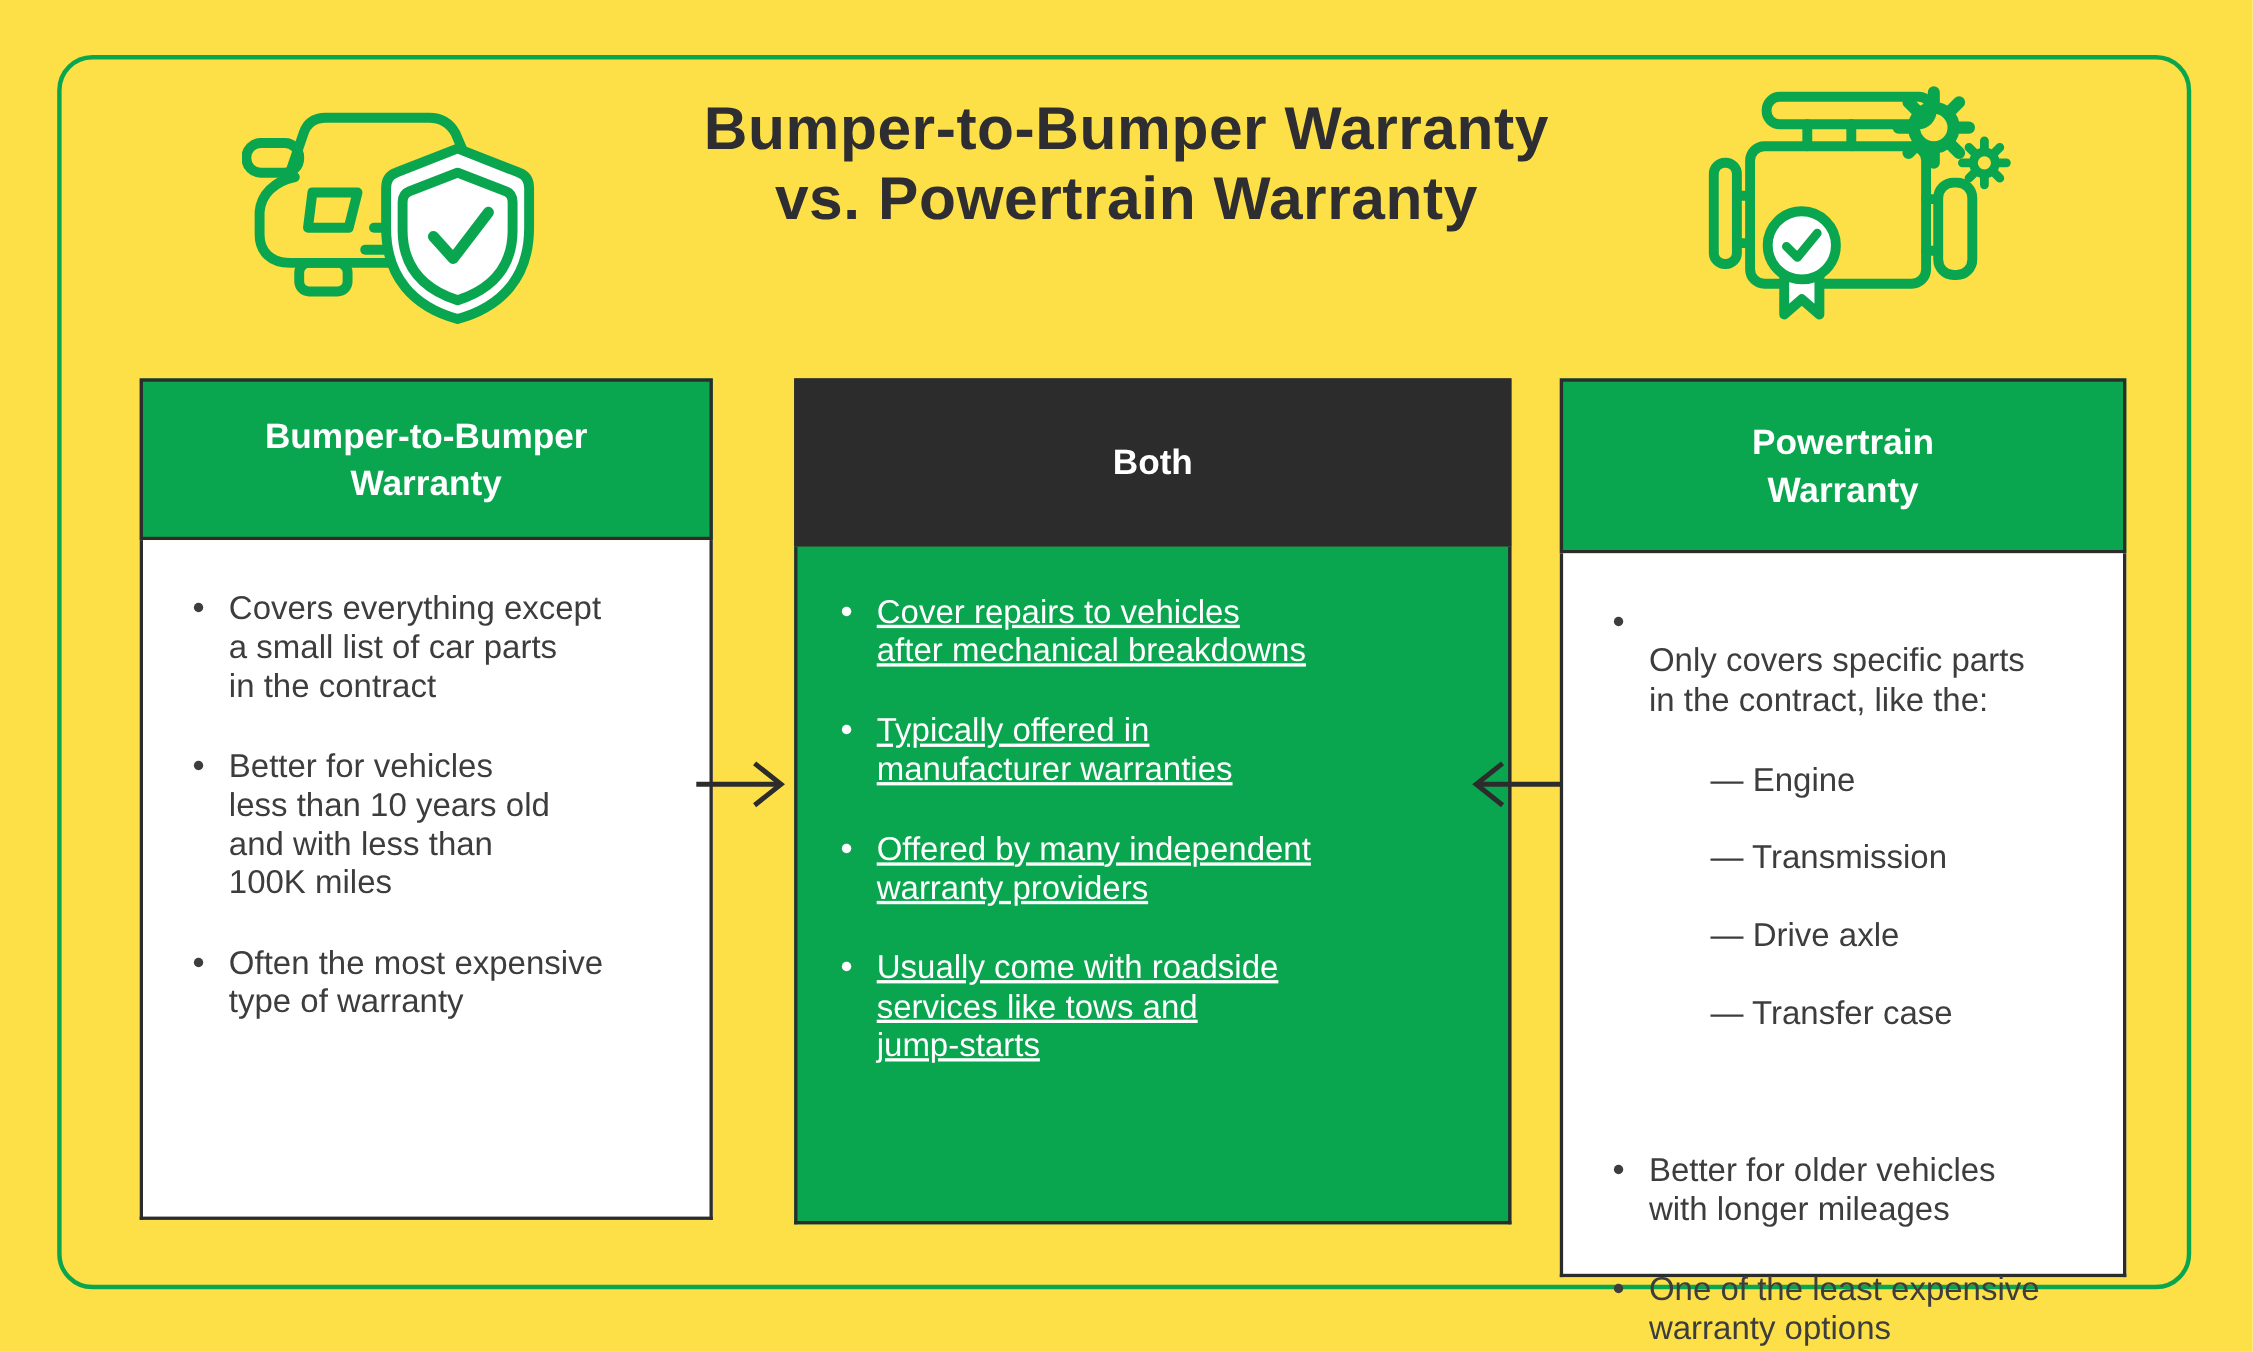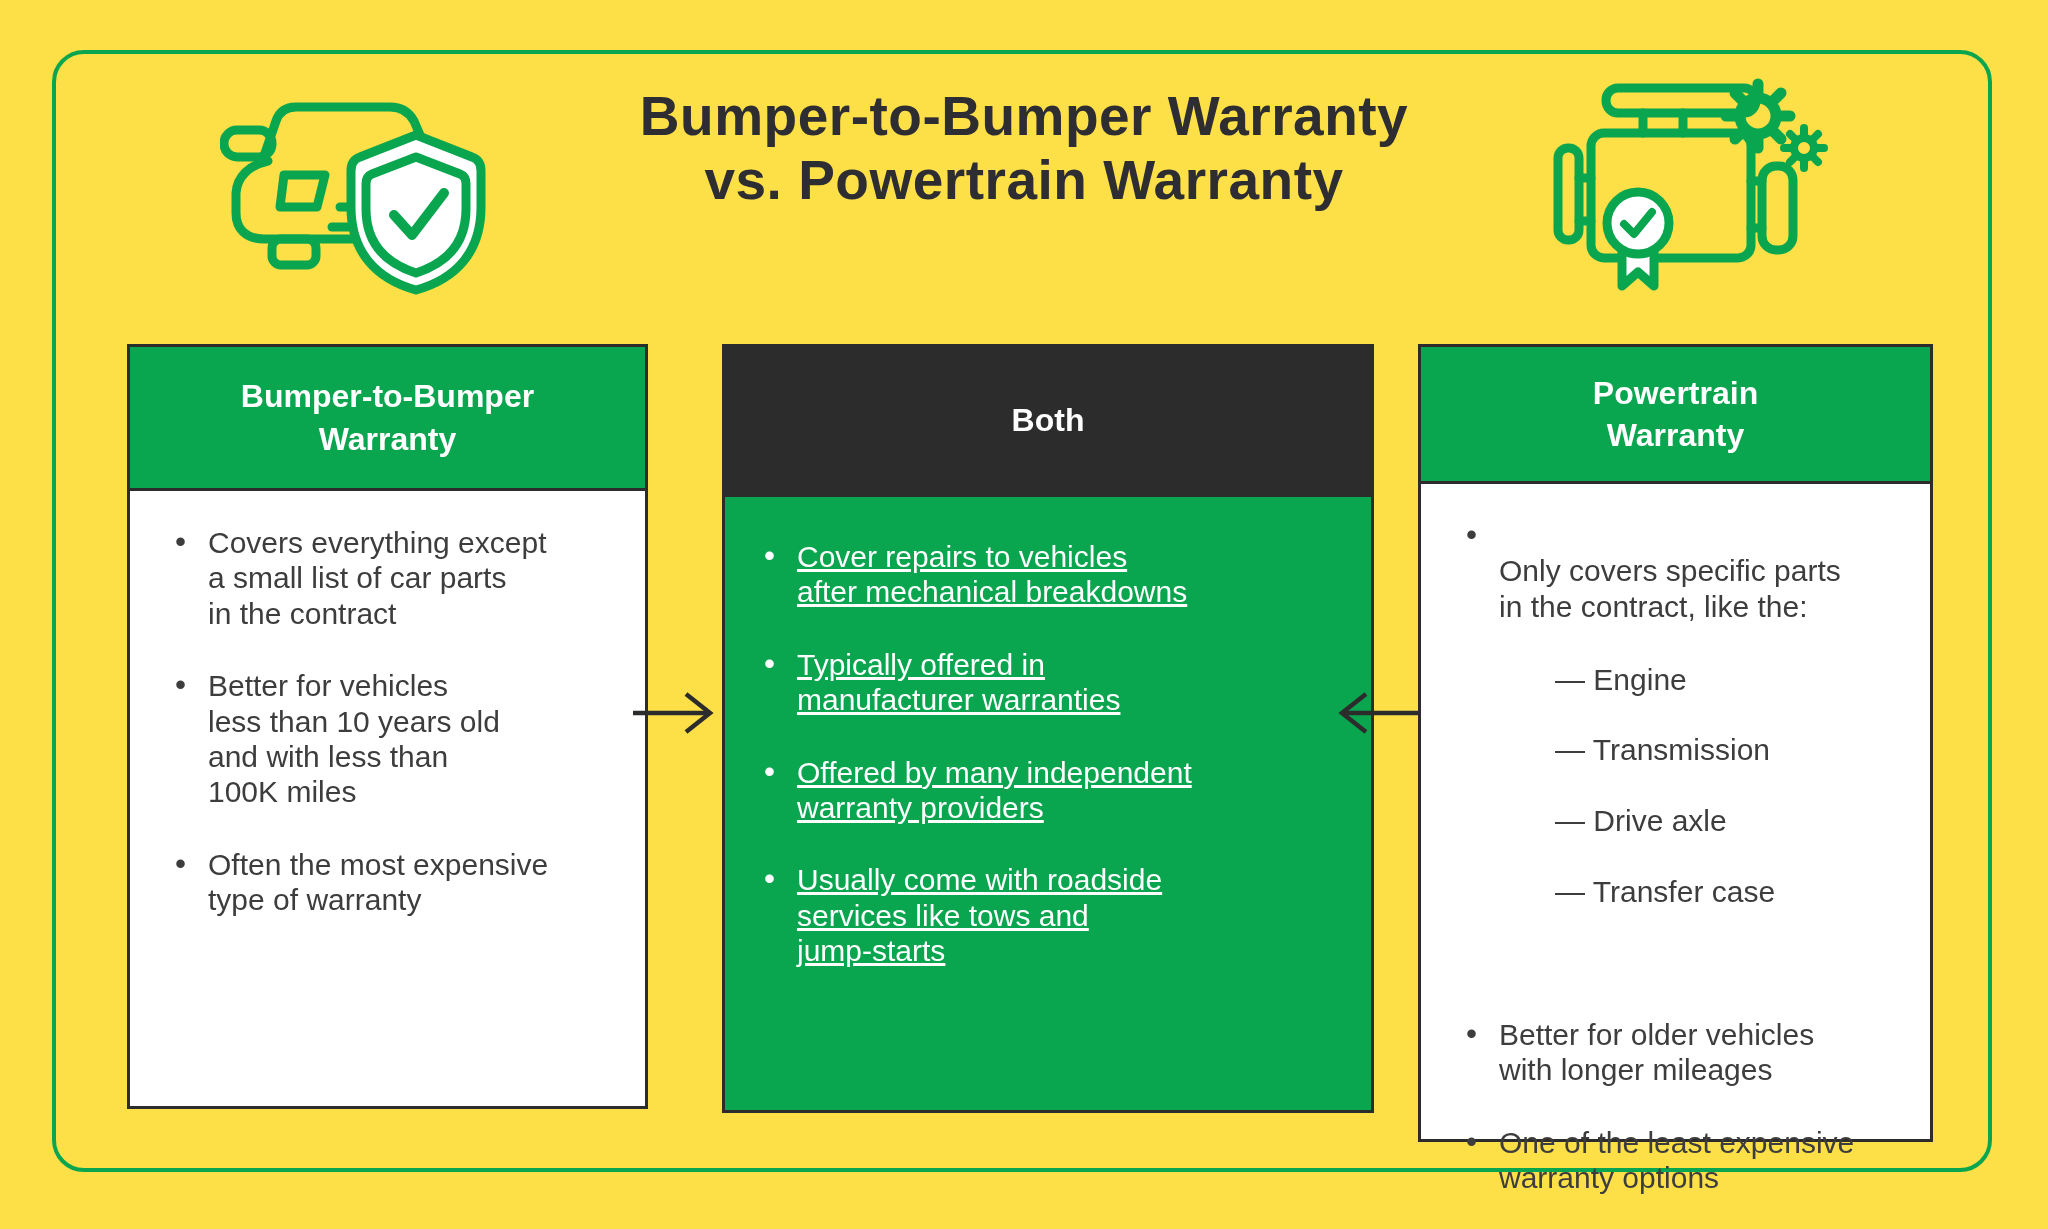--- a/index.html
+++ b/index.html
@@ -31,21 +31,21 @@
     box-sizing:border-box;border:3px solid var(--dark);
     display:flex;align-items:center;justify-content:center;text-align:center;
     color:#fff;font-weight:bold;font-size:32px;line-height:1.32;white-space:pre-line;
   }
   .col-body{
     box-sizing:border-box;border:3px solid var(--dark);border-top:none;
     font-size:30px;line-height:1.18;color:var(--text);
   }
   .hdr-green{background:var(--green);}
   .hdr-dark{background:var(--dark);}
-  .body-white{background:#ffffff;padding:34px 16px 0 32px;}
+  .body-white{background:#ffffff;padding:45px 16px 0 32px;}
   .body-green{background:var(--green);color:#ffffff;padding:42px 14px 0 26px;text-decoration:underline;}
 
   ul.bullets{margin:0;padding:0 0 0 46px;list-style:none;}
   ul.bullets li{position:relative;margin:0 0 37px 0;white-space:pre-line;}
   ul.bullets li::before{
     content:"\2022";position:absolute;left:-33px;top:-2px;font-size:1.05em;
   }
   .subs{margin-top:2px;}
   .sub{padding-left:56px;white-space:pre-line;}
 
@@ -134,21 +134,21 @@
         <li>Offered by many independent
 warranty providers</li>
         <li>Usually come with roadside
 services like tows and
 jump-starts</li>
       </ul>
     </div>
   </div>
 
   <div class="col" style="left:1418px;width:515px;">
-    <div class="col-header hdr-green" style="height:140px;">Powertrain
+    <div class="col-header hdr-green" style="height:159px;">Powertrain
 Warranty</div>
     <div class="col-body body-white" style="height:658px;">
       <ul class="bullets">
         <li>
           <span>Only covers specific parts
 in the contract, like the:</span>
           <div class="subs">
             <div class="sub">— Engine</div>
             <div class="sub">— Transmission</div>
             <div class="sub">— Drive axle</div>

